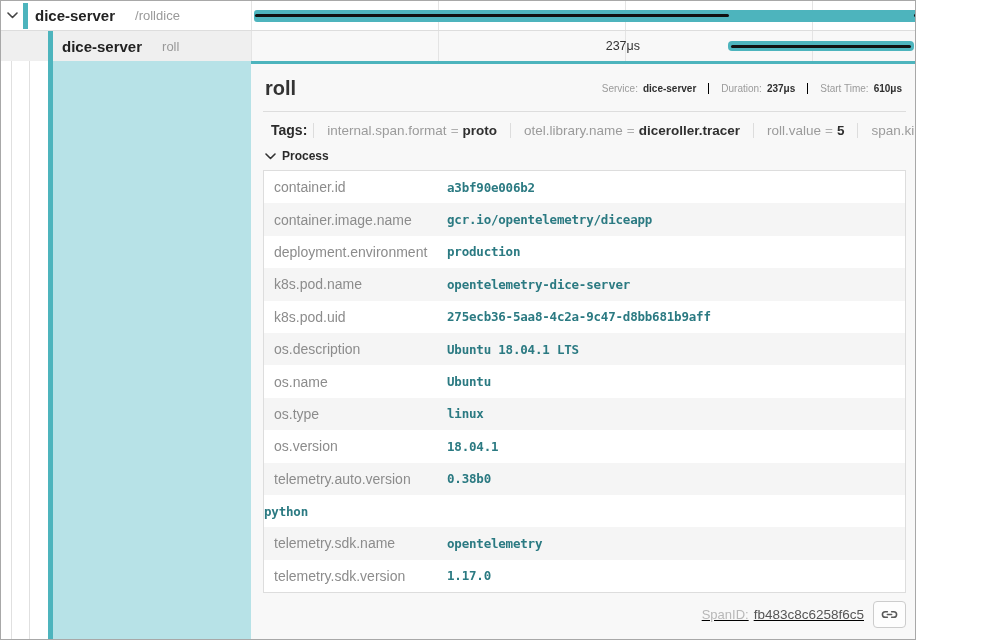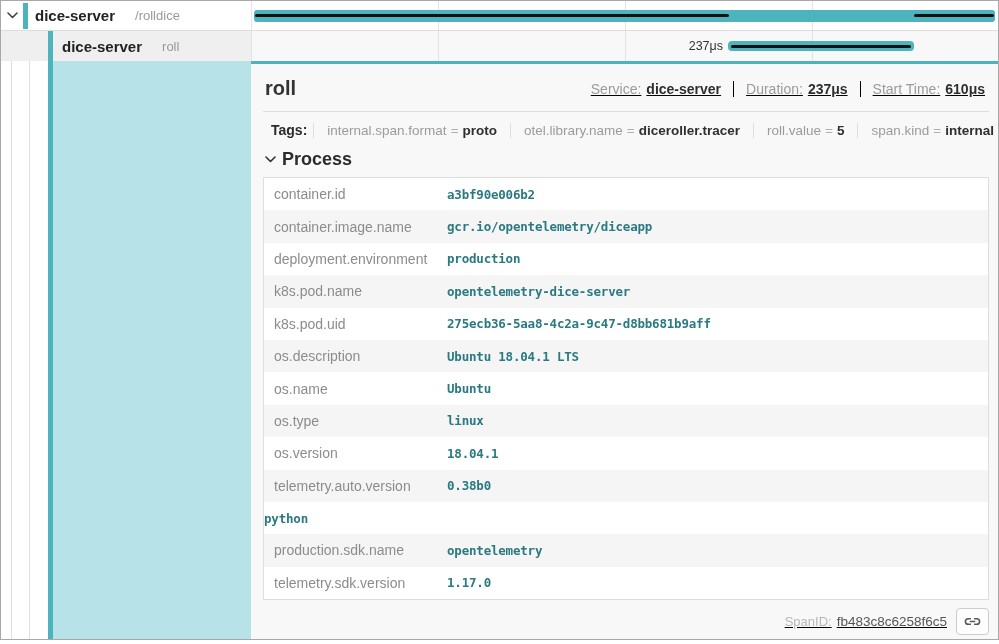--- a/index.html
+++ b/index.html
@@ -1,19 +1,19 @@
 <!DOCTYPE html>
 <html style="--accent: #4db4bd; --accent_light: #b7e2e7; --bar_overlay: #111111; --value_text: #2b7a82;"><head>
 <meta charset="utf-8">
 <style>
   * { box-sizing: border-box; }
   html,body { margin:0; padding:0; background:#fff; }
   body { width:999px; height:644px; font-family:"Liberation Sans", sans-serif; position:relative; }
 
-  .app { position:absolute; top:0; left:0; width:999px; height:640px;
+  .app { position:absolute; top:0; left:0; width:916px; height:640px;
          border:1px solid #a8a8a8; background:#fff; overflow:hidden; }
 
   
   .t-row { position:relative; width:100%; height:30px; }
   .t-row1 { border-bottom:1px solid #ddd; background:#fff; }
   .name-col { position:absolute; left:0; top:0; width:250px; height:100%;
               display:flex; align-items:center; }
   .time-col { position:absolute; left:250px; top:0; right:0; height:100%; }
   .t-row2 .name-col { background:#efefef; }
   .t-row2 .time-col { background:#f8f8f8; }
@@ -52,36 +52,36 @@
   .sel-fill { position:absolute; top:0; bottom:0; left:52px; right:0; background:var(--accent_light,#b7e2e7); }
 
   
   .detail { position:absolute; top:60px; left:250px; right:0; bottom:0;
             background:#f8f8f8; border-top:3px solid var(--accent,#4db4bd);
             padding:0 9px 0 12px; }
   .d-header { display:flex; justify-content:space-between; align-items:center;
               padding:13px 2px 11px 2px; border-bottom:1px solid #ddd; }
   .d-title { font-size:20px; font-weight:600; color:#333; }
   .d-summary { display:flex; align-items:center; }
-  .sum-item { font-size:14px; padding:0 12px;text-decoration:underline; }
+  .sum-item { font-size:10px; padding:0 12px; }
   .sum-item:not(:first-child) { border-left:1px solid #000000; }
   .sum-item:last-child { padding-right:2px; }
   .sum-label { color:#9b9b9b; margin-right:5px; }
   .sum-value { color:#2f2f2f; font-weight:700; }
 
   .tags-row { display:flex; align-items:flex-end; margin:10px 0 0 2px; cursor:pointer; }
   .tags-label { font-size:14px; font-weight:700; color:#2b2b2b; margin:0 6px; }
   .tag-item { font-size:13.5px; padding:0 13px; }
   .tag-item:not(:first-child) { border-left:1px solid #ddd; }
   .tag-key { color:#9b9b9b; }
   .tag-eq  { color:#b0b0b0; margin:0 4px; }
   .tag-val { color:#2f2f2f; font-weight:600; }
 
   .proc-row { display:flex; align-items:center; margin:11px 0 7px 2px; cursor:pointer; }
-  .proc-label { font-size:18px; font-weight:700; color:#2b2b2b; margin-left:6px; }
+  .proc-label { font-size:12px; font-weight:700; color:#2b2b2b; margin-left:6px; }
 
   .kv-card { border:1px solid #ddd; background:#404040; }
   .prow { display:flex; align-items:center; height:32.4px; background:#fff; }
   .prow:nth-child(even) { background:#f5f5f5; }
   .pkey { flex:0 0 183px; padding-left:10px; font-size:14px; color:#8c8c8c; }
   .pval { font-family:"DejaVu Sans Mono", monospace; font-size:12.5px; font-weight:700;
           color:var(--value_text,#2b7a82); letter-spacing:-0.2px; }
 
   .d-footer { display:flex; justify-content:flex-end; align-items:center; padding:8px 0;text-decoration:underline; }
   .spanid-label { font-size:13px; color:#b8b8b8; }
@@ -224,21 +224,21 @@
           <div class="pval">18.04.1</div>
         </div>
       <div class="prow">
           <div class="pkey">telemetry.auto.version</div>
           <div class="pval">0.38b0</div>
         </div>
       <div class="prow">
           <div class="pval">python</div>
         </div>
       <div class="prow">
-          <div class="pkey">production.sdk.name</div>
+          <div class="pkey">telemetry.sdk.name</div>
           <div class="pval">opentelemetry</div>
         </div>
       <div class="prow">
           <div class="pkey">telemetry.sdk.version</div>
           <div class="pval">1.17.0</div>
         </div>
     </div>
 
     <div class="d-footer">
       <span class="spanid-label">SpanID:</span>

